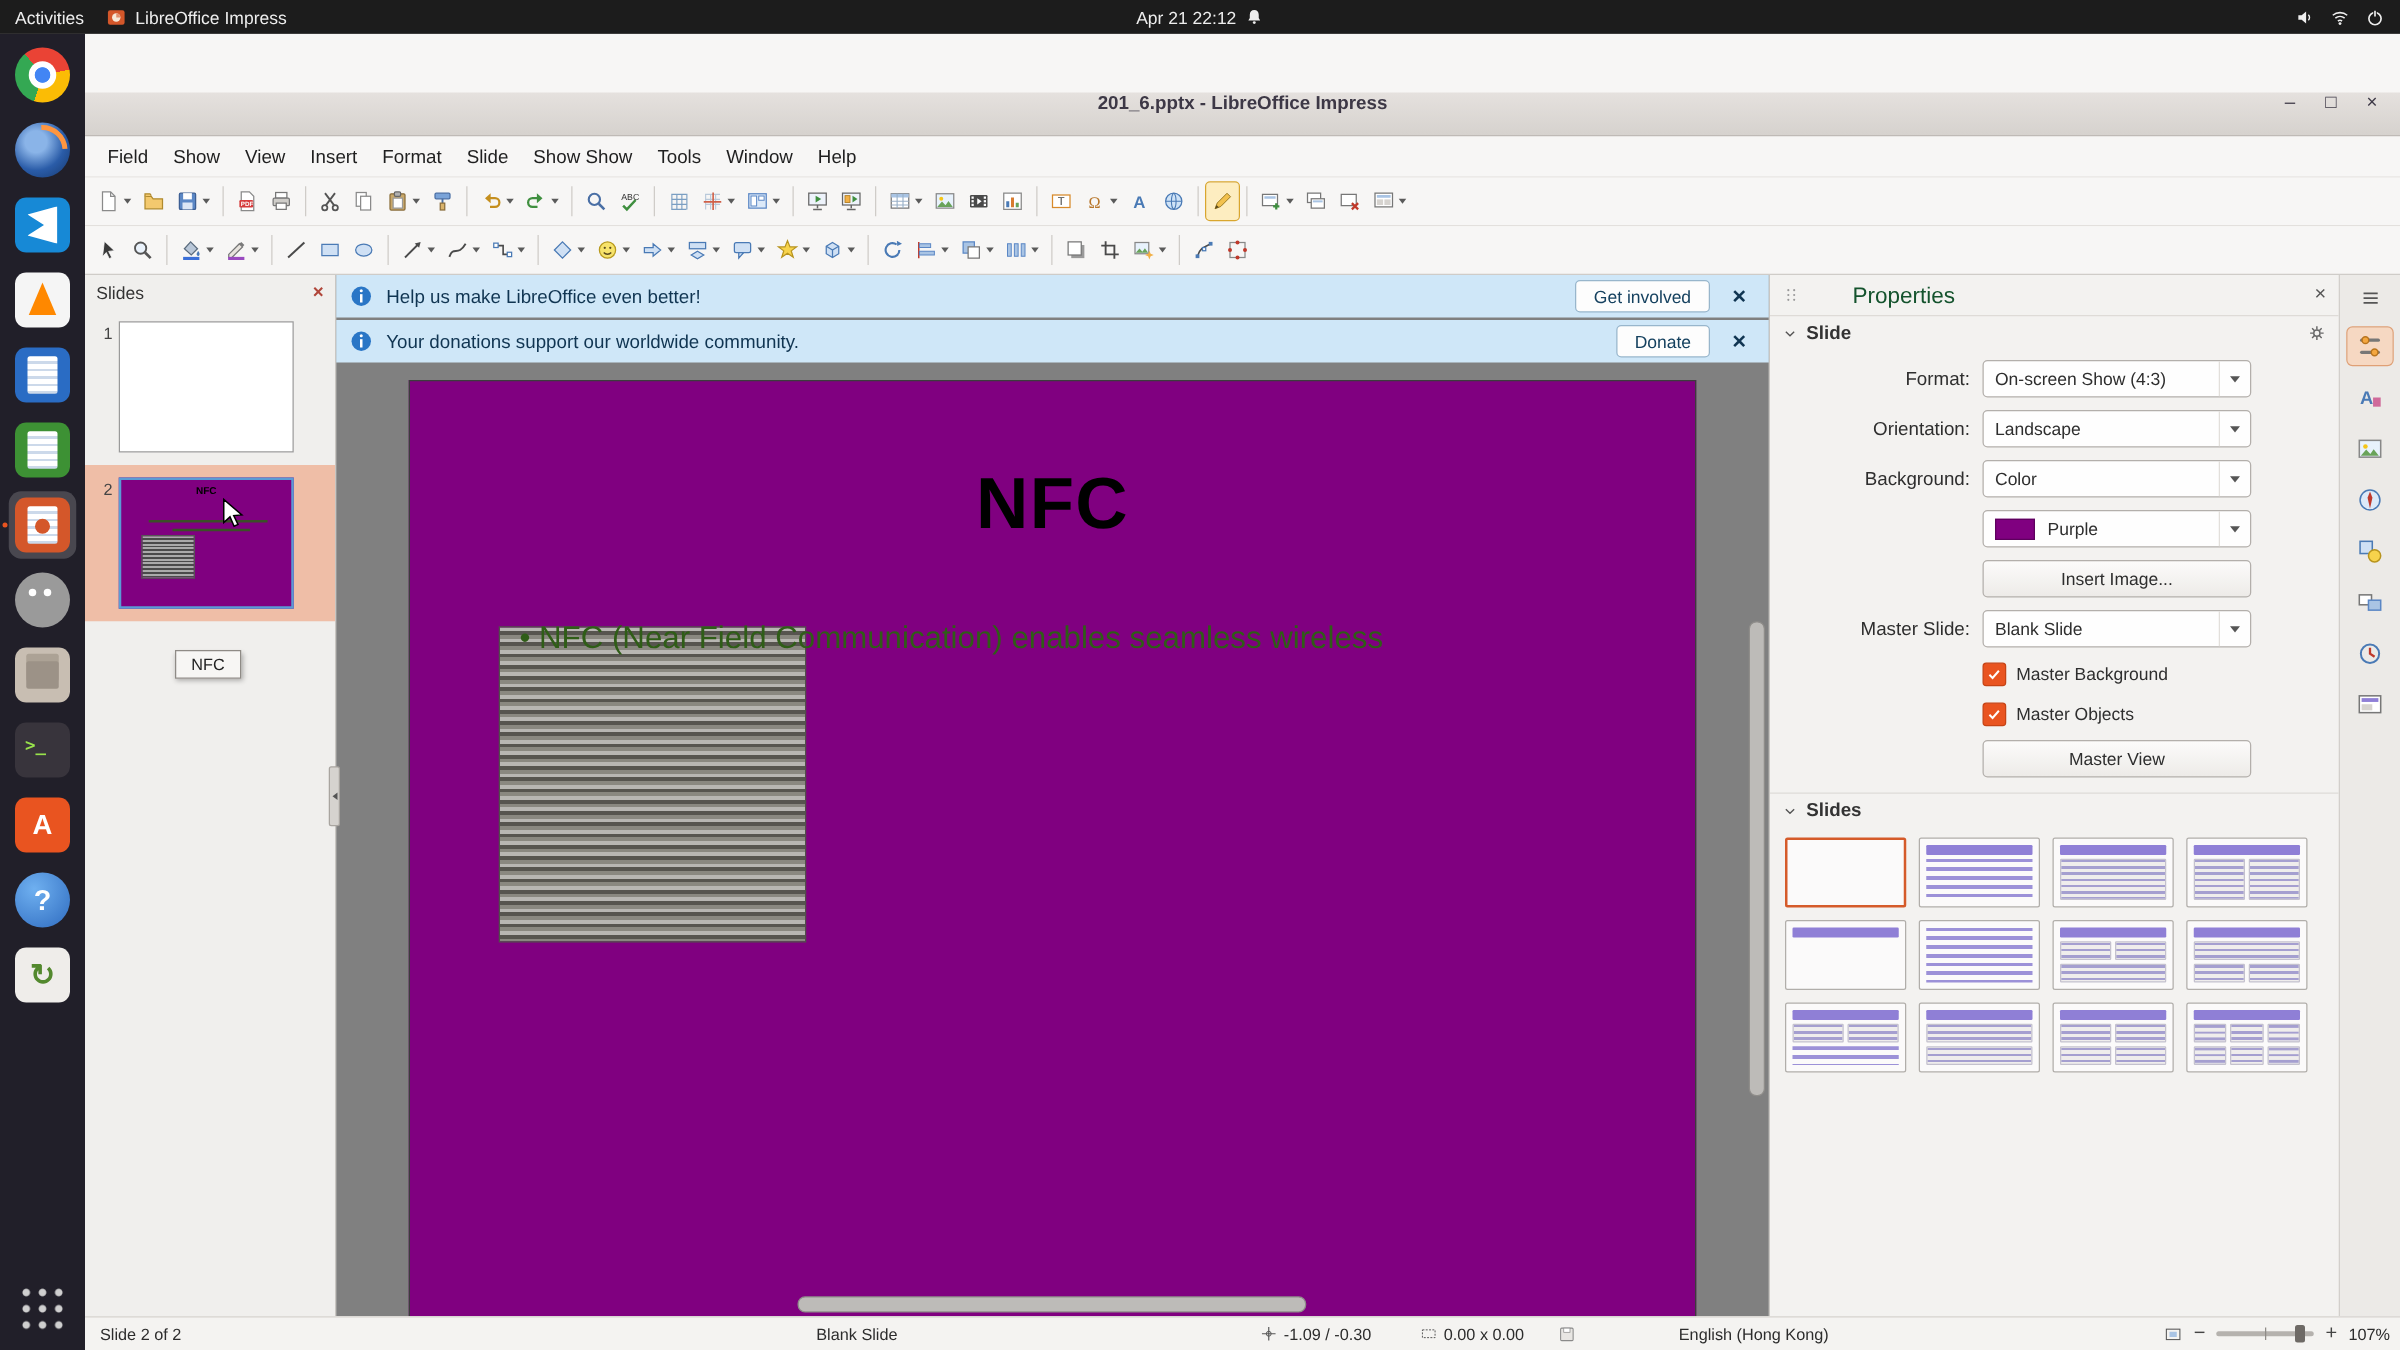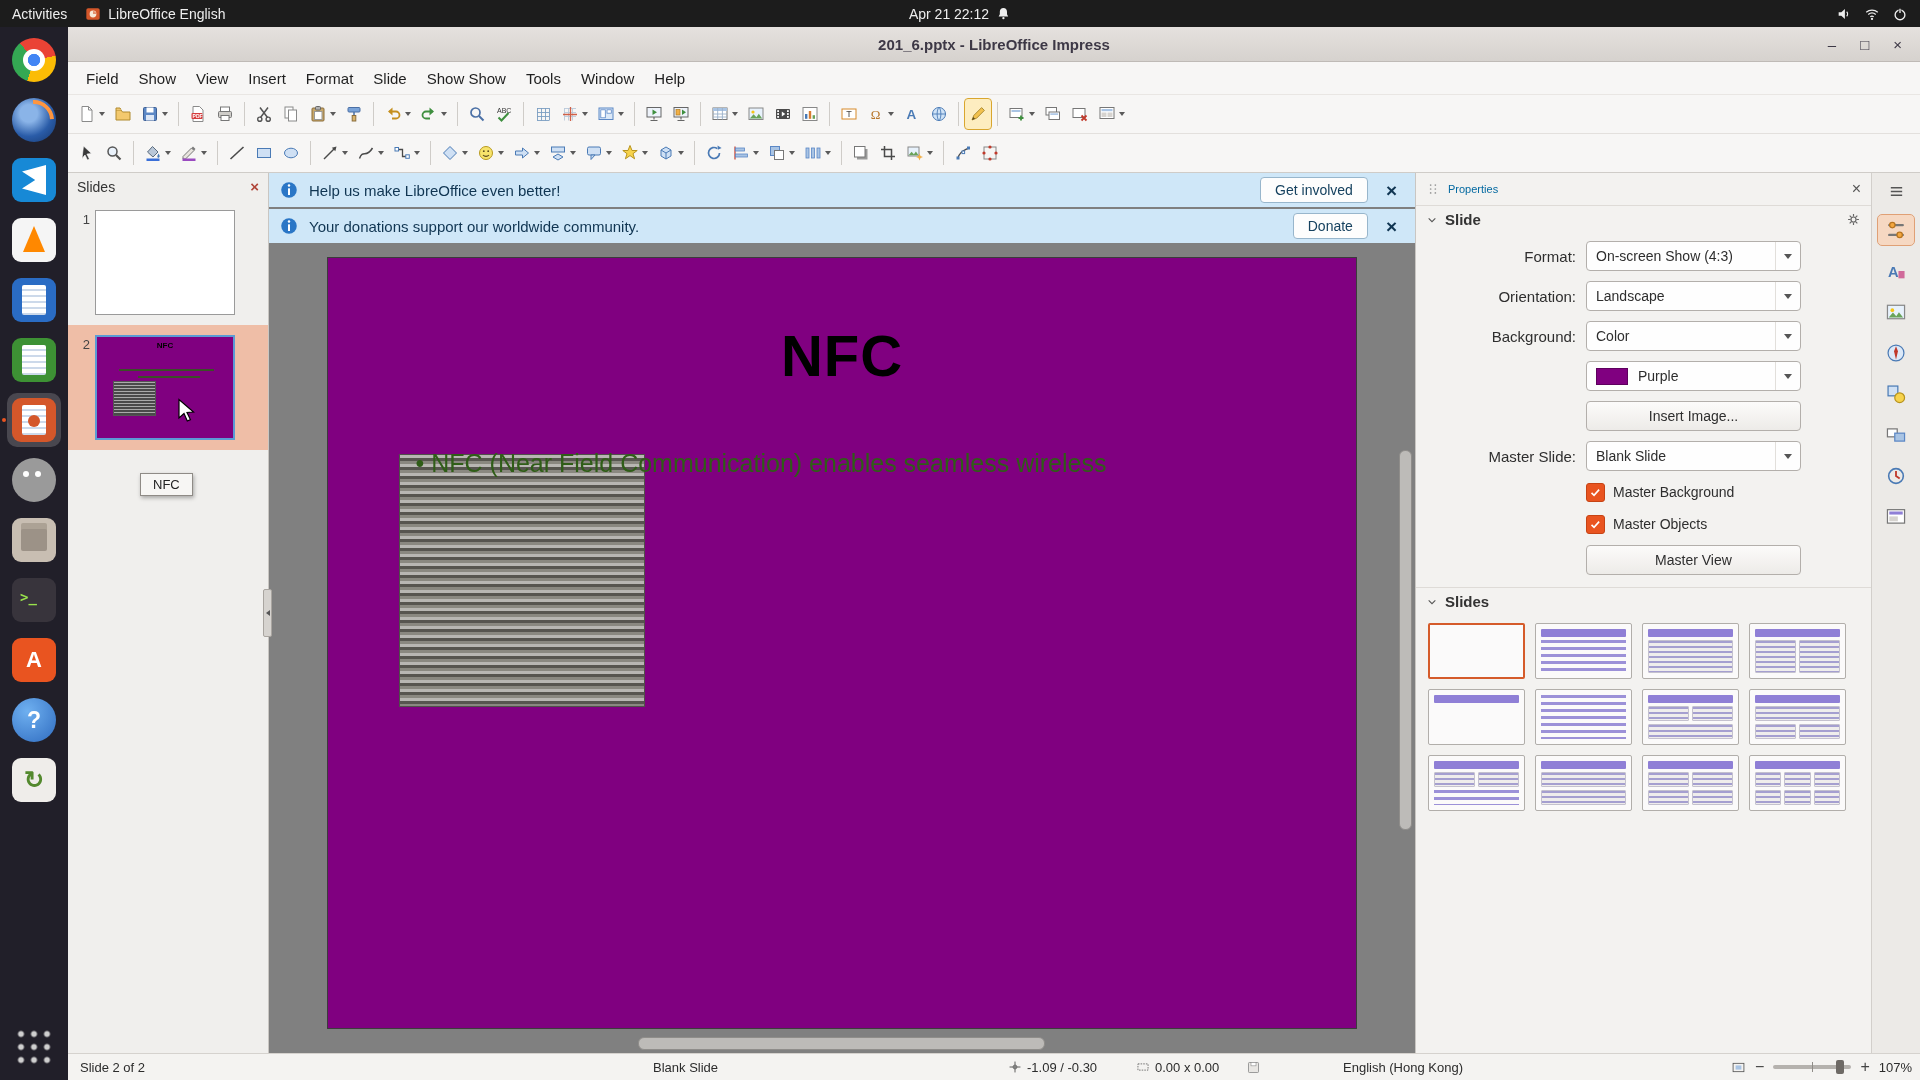--- a/index.html
+++ b/index.html
@@ -41,21 +41,21 @@
   .di-ubuntu{background:#e95420;}
   .di-ubuntu::after{content:"A";position:absolute;inset:0;display:flex;align-items:center;justify-content:center;color:#fff;font-size:22px;font-weight:bold;}
   .di-help{background:radial-gradient(circle at 35% 30%,#6fb0f0,#2f6cc0);border-radius:50%;}
   .di-help::after{content:"?";position:absolute;inset:0;display:flex;align-items:center;justify-content:center;color:#fff;font-size:23px;font-weight:bold;}
   .di-updater{background:#efedea;}
   .di-updater::after{content:"\21bb";position:absolute;inset:0;display:flex;align-items:center;justify-content:center;color:#53892e;font-size:24px;font-weight:bold;}
   .di-showapps{width:38px;height:38px;border-radius:0;background-image:radial-gradient(circle,#cfcfcf 2.6px,transparent 3.4px);background-size:13px 13px;background-position:center;}
   .dock-spacer{flex:1;}
   
   .window{flex:1;display:flex;flex-direction:column;min-width:0;background:#f7f6f5;}
-  .titlebar{height:34px;flex:none;background:linear-gradient(#e5e1de,#d6d2ce);border-bottom:1px solid #bfbab6;display:flex;align-items:center;position:relative;}
+  .titlebar{height:34px;flex:none;background:linear-gradient(#e5e1de,#d6d2ce);border-bottom:1px solid #bfbab6;display:flex;align-items:flex-start;position:relative;margin-top:47px;}
   .tb-title{position:absolute;left:0;right:0;text-align:center;font-weight:700;font-size:15px;color:#3d3846;}
   .tb-controls{margin-left:auto;display:flex;gap:24px;padding-right:18px;z-index:1;align-items:center;color:#3d3846;font-size:15px;}
   .tb-controls span{cursor:default;line-height:1;}
   .menubar{height:32px;flex:none;display:flex;align-items:center;background:#f7f6f5;padding:0 8px;font-size:15px;color:#1f1f1f;}
   .menu-item{padding:5px 10px;border-radius:3px;}
   .toolbar{display:flex;align-items:center;background:#f7f6f5;padding:0 6px;gap:1px;flex:none;}
   .toolbar.std{height:38px;border-top:1px solid #e9e6e3;border-bottom:1px solid #e3e0dd;}
   .toolbar.draw{height:38px;border-bottom:1px solid #cfccc8;}
   .tbtn{height:30px;display:flex;align-items:center;gap:2px;padding:0 4px;border-radius:3px;}
   .tbtn.active{background:#fdedc0;outline:1px solid #d9a62e;}
@@ -91,21 +91,21 @@
   .slide-title{position:absolute;top:64px;left:0;right:0;text-align:center;font-size:58px;font-weight:700;color:#000;letter-spacing:1px;}
   .slide-image{position:absolute;left:71px;top:196px;width:244px;height:251px;z-index:1;border:1px solid #50504a;background:repeating-linear-gradient(180deg,#b8b6b2 0 3px,#57554f 3px 6px,#8a8880 6px 9px);}
   .slide-body{position:absolute;top:186px;left:62px;width:742px;font-size:25px;color:#2f5d17;line-height:38px;z-index:2;}
   .sb-line1{text-align:center;white-space:nowrap;}
   .sb-line2{text-align:left;margin-left:253px;white-space:nowrap;}
   .vscroll{position:absolute;right:3px;top:205px;width:11px;height:378px;background:#bdbbb8;border:1px solid #8f8d8a;border-radius:6px;}
   .hscroll{position:absolute;bottom:3px;left:369px;width:405px;height:11px;background:#bdbbb8;border:1px solid #8f8d8a;border-radius:6px;}
   
   .props{width:455px;flex:none;background:#f3f2f0;border-left:1px solid #c9c6c2;display:flex;flex-direction:column;font-size:14px;color:#2e2e2e;overflow:hidden;}
   .pp-header{height:32px;flex:none;display:flex;align-items:center;padding:0 10px;gap:8px;}
-  .pp-title{font-size:11px;color:#0369a1;}
+  .pp-title{font-size:18px;color:#14532d;margin-left:34px;}
   .pp-close{margin-left:auto;font-size:16px;color:#555;}
   .pp-sec{display:flex;align-items:center;gap:7px;padding:5px 10px;font-weight:700;font-size:15px;border-top:1px solid #dedbd7;color:#333;}
   .pp-sec .sec-gear{margin-left:auto;display:flex;}
   .pp-grid{display:grid;grid-template-columns:148px 215px;gap:10px;padding:8px 60px 12px 12px;align-items:center;}
   .pp-label{text-align:right;color:#2e2e2e;font-size:15px;}
   .select{height:30px;background:#fefefe;border:1px solid #b3afab;border-radius:4px;display:flex;align-items:center;padding:0 0 0 9px;font-size:14px;box-sizing:border-box;}
   .sel-arrow{margin-left:auto;height:100%;display:flex;align-items:center;padding:0 8px;border-left:1px solid #e2dfdb;}
   .sel-arrow::after{content:"";width:0;height:0;border-left:4px solid transparent;border-right:4px solid transparent;border-top:5px solid #555;}
   .color-swatch{width:30px;height:15px;background:#800080;border:1px solid #5e005e;margin-right:10px;flex:none;}
   .btn{height:30px;background:linear-gradient(#fcfbfa,#edebe8);border:1px solid #b3afab;border-radius:4px;display:flex;align-items:center;justify-content:center;font-size:14px;box-sizing:border-box;}
@@ -145,21 +145,21 @@
     <div class="gb-left">
       <span>Activities</span>
       <span class="gb-app">
         <span class="gb-icon">
             <svg viewBox="0 0 18 18" width="16" height="16" aria-hidden="true">
               <rect x="1.5" y="2.5" width="15" height="13" rx="2" fill="#d4572a"></rect>
               <circle cx="9" cy="9" r="3.8" fill="#f7e9d8"></circle>
               <path d="M9 9V5.5A3.5 3.5 0 0 1 12.5 9z" fill="#d4572a" opacity="0.6"></path>
             </svg>
           </span>
-        <span>LibreOffice English</span>
+        <span>LibreOffice Impress</span>
       </span>
     </div>
     <div class="gb-center">
       <span>Apr 21 22:12</span>
       <span class="gb-icon">
           <svg viewBox="0 0 18 18" width="15" height="15" aria-hidden="true">
             <path d="M9 2.5c2.6 0 4.3 1.9 4.3 4.5v3l1.4 2.5H3.3L4.7 10V7c0-2.6 1.7-4.5 4.3-4.5z" fill="#eee"></path>
             <circle cx="9" cy="14.5" r="1.4" fill="#eee"></circle>
           </svg>
         </span>

